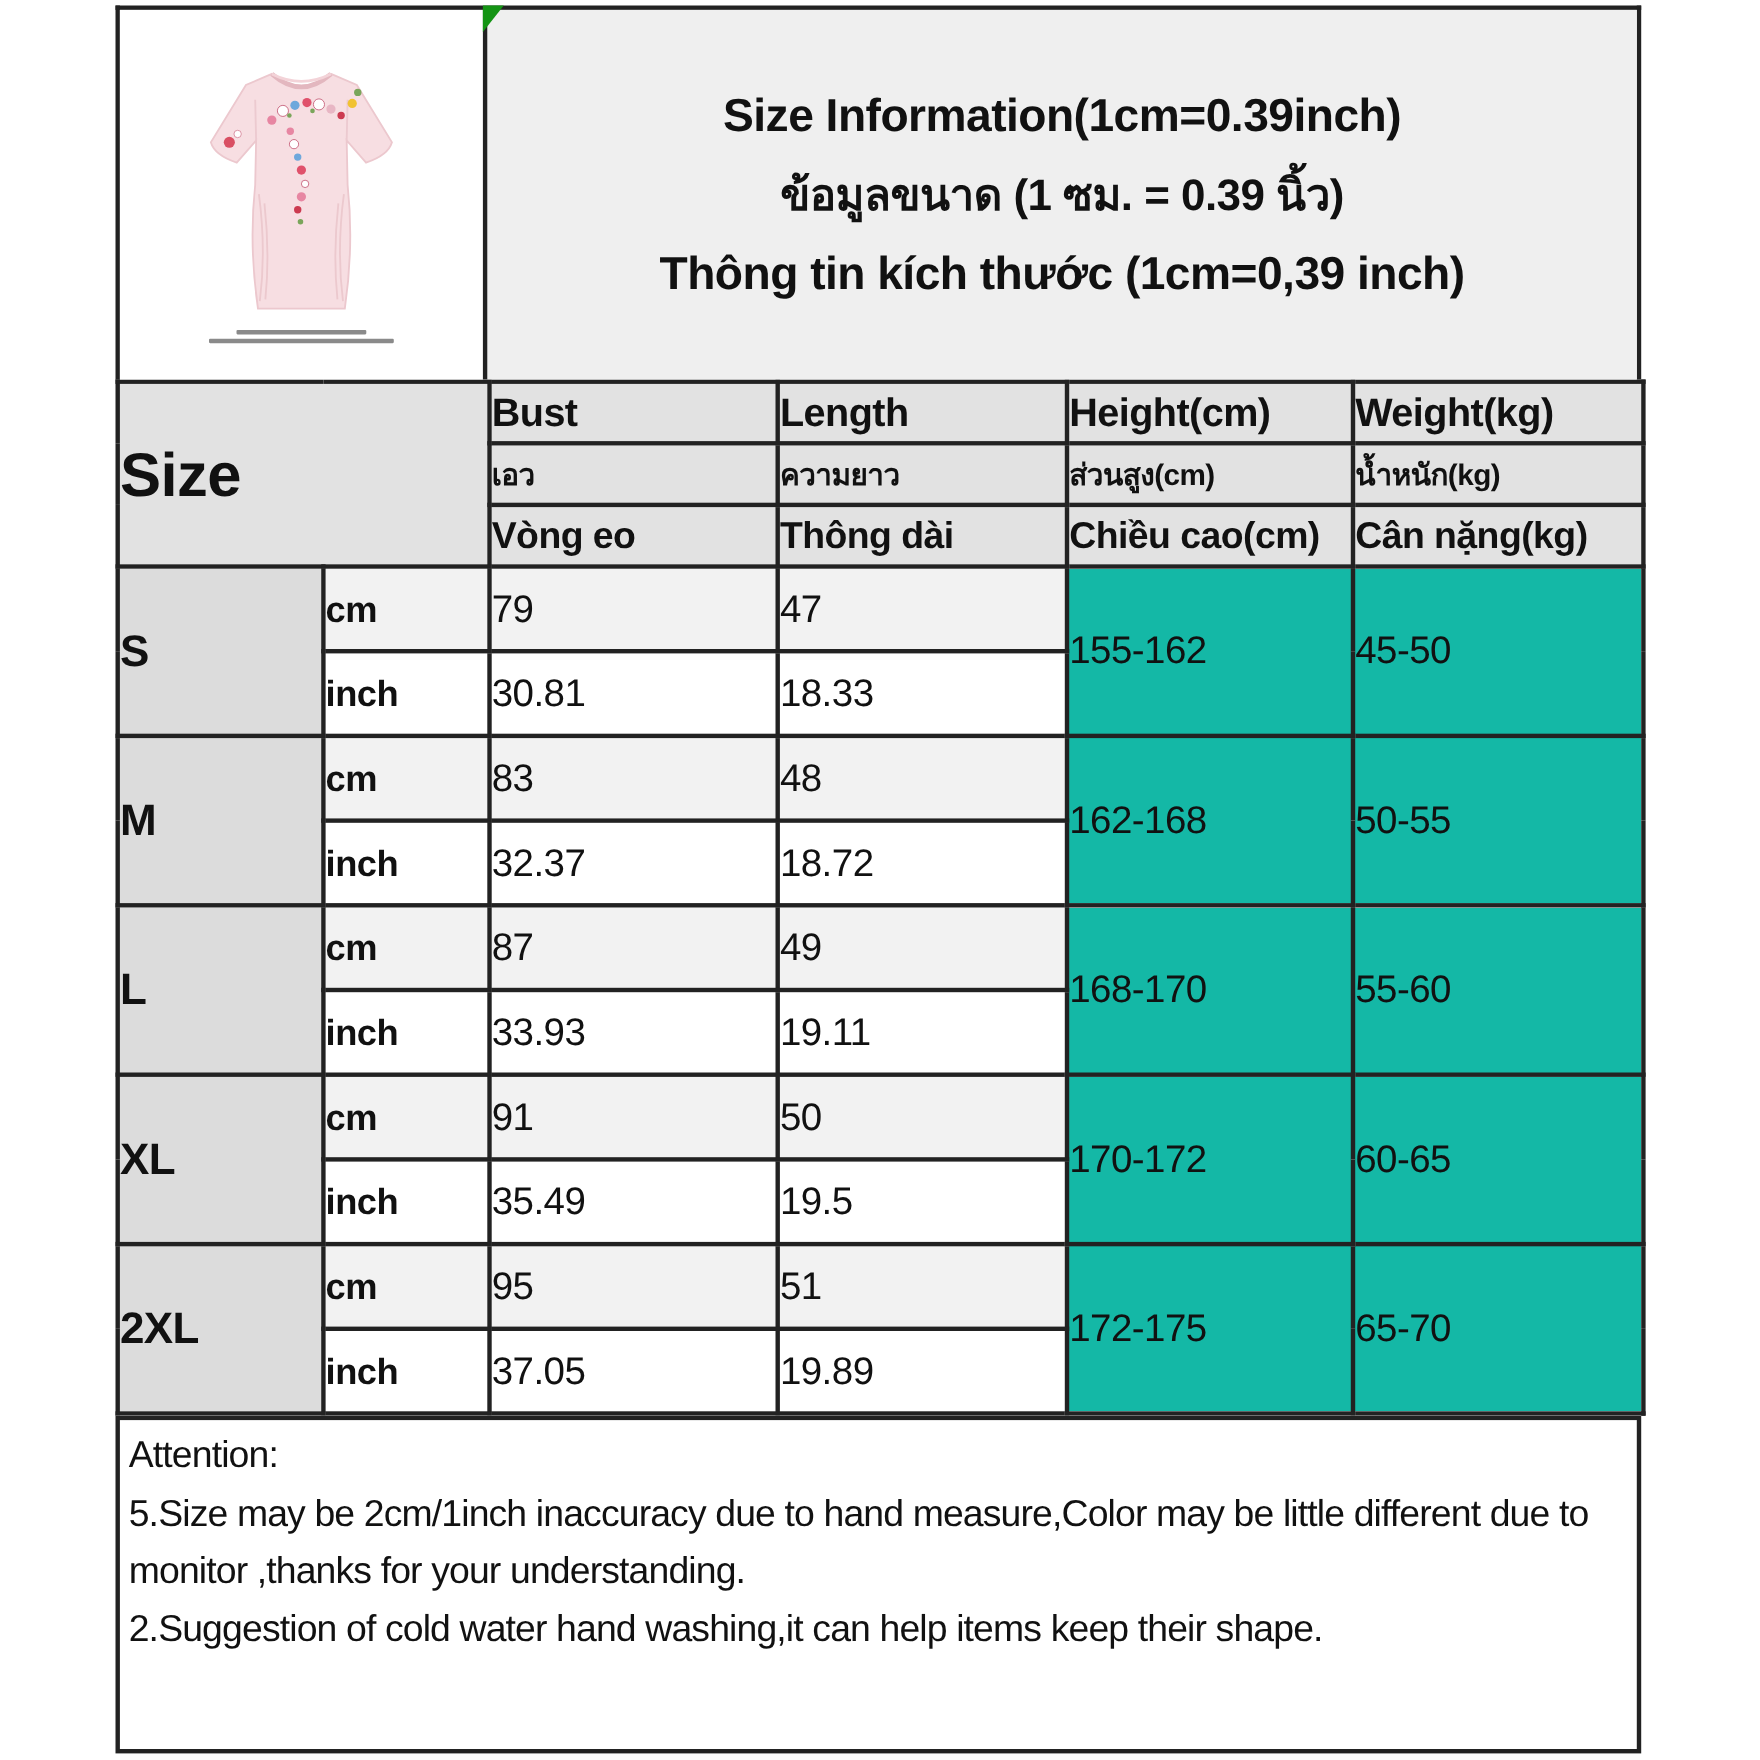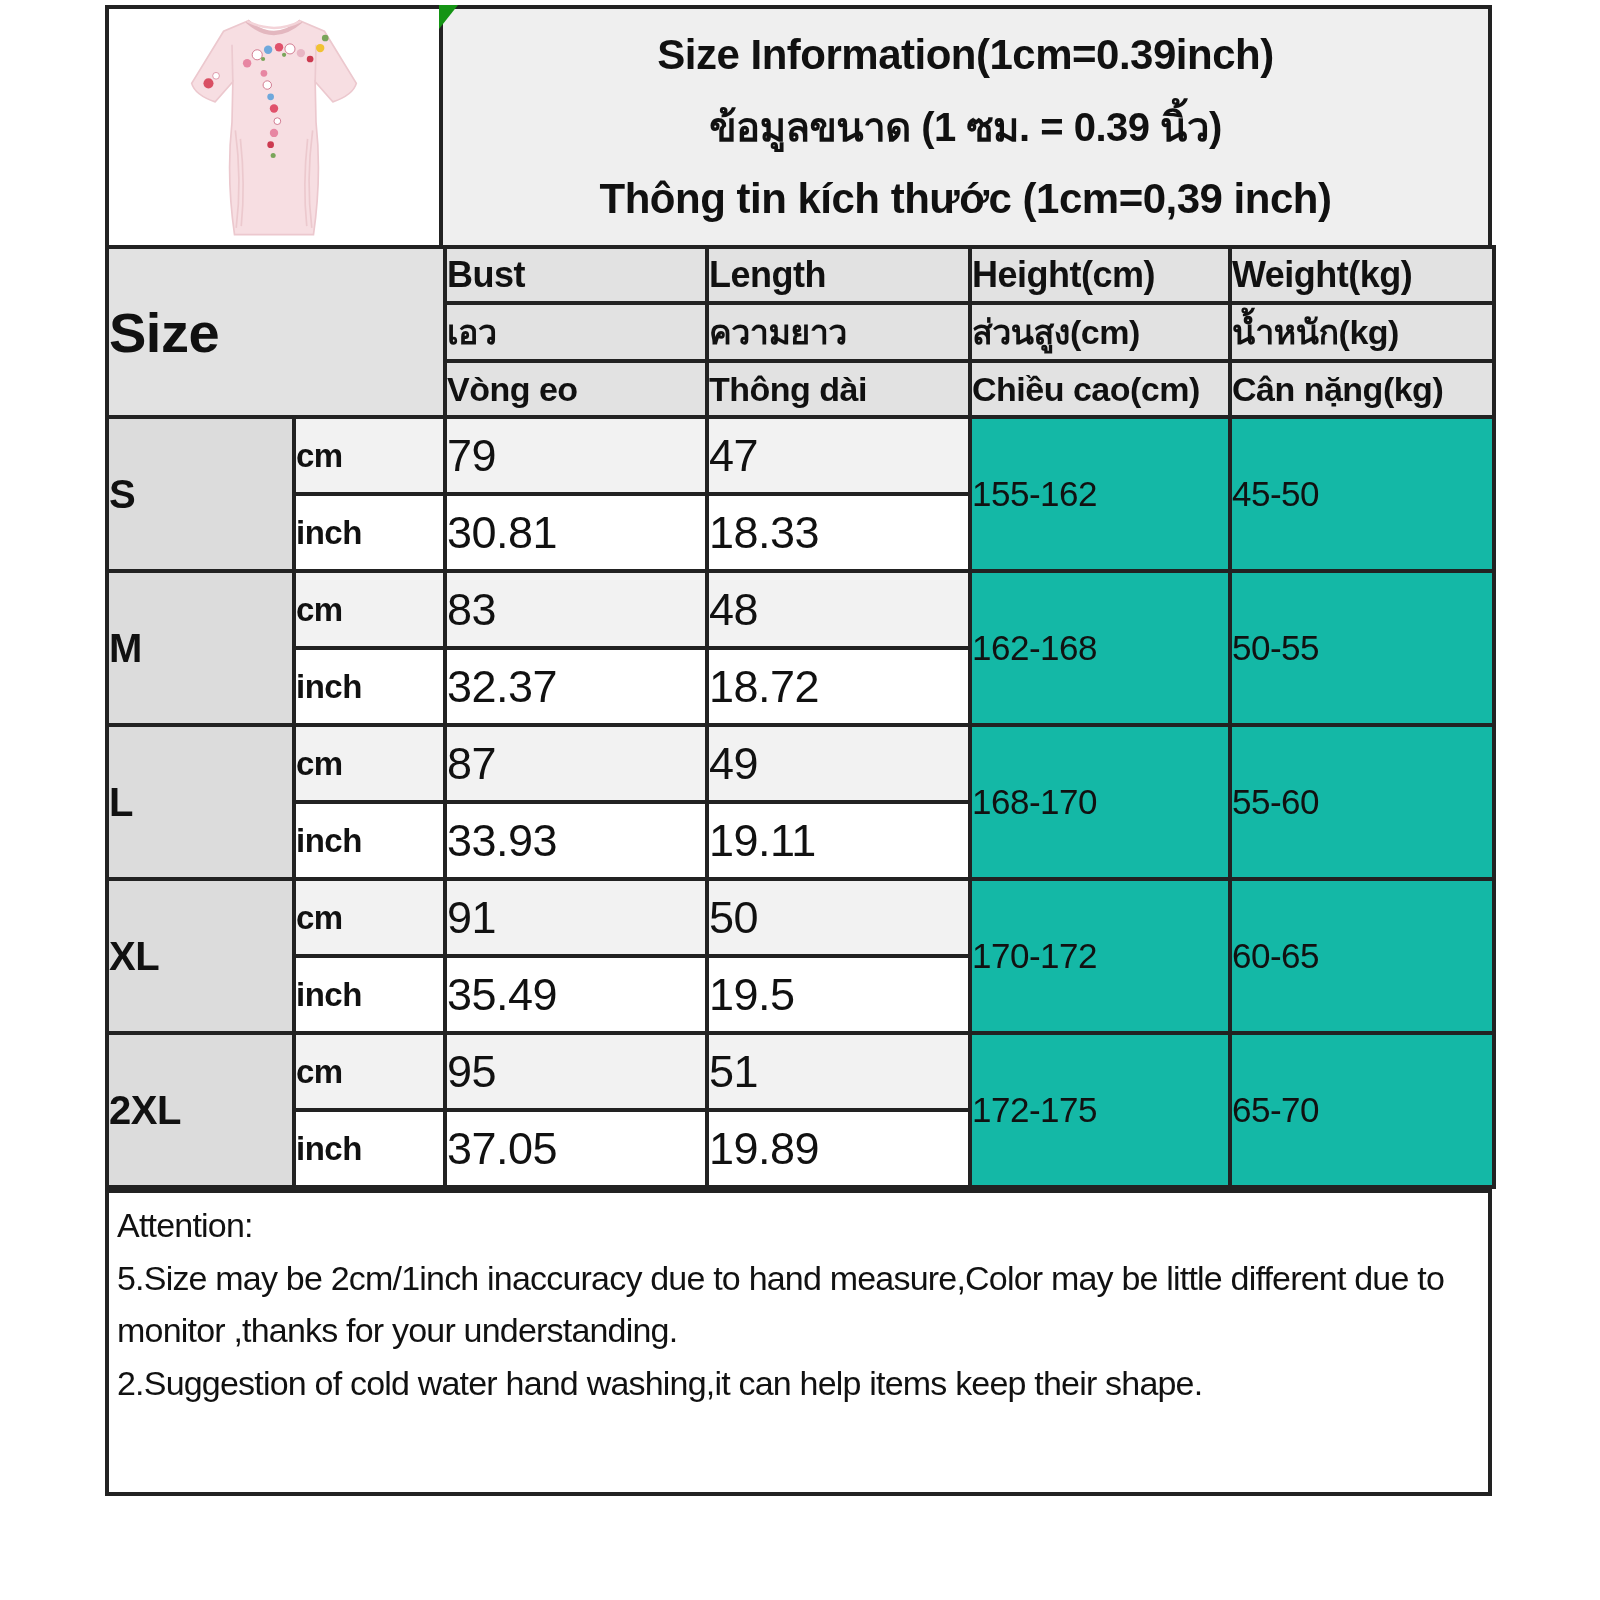--- a/index.html
+++ b/index.html
@@ -5,21 +5,21 @@
   * { margin:0; padding:0; box-sizing:border-box; }
   html,body { background:#ffffff; }
   body {
     width:1600px; height:1600px; position:relative; overflow:hidden;
     font-family:"Liberation Sans","DejaVu Sans",sans-serif; color:#111;
   }
   .content { position:absolute; left:105px; top:5px; width:1387px; }
 
   
   .top {
-    display:flex; height:240px;
+    display:flex; height:340px;
     border:4px solid #222; border-bottom:none;
   }
   .img-cell {
     width:334px; background:#ffffff; border-right:4px solid #222;
     position:relative; display:flex; flex-direction:column;
     align-items:center; justify-content:center;
   }
   .caption-line { background:#8a8a8a; border-radius:1px; }
   .caption-line.l1 { width:118px; height:4px; margin-top:6px; }
   .caption-line.l2 { width:168px; height:4px; margin-top:4px; }
@@ -45,30 +45,30 @@
   col.c-size  { width:187px; }
   col.c-unit  { width:151px; }
   col.c-bust  { width:262px; }
   col.c-len   { width:263px; }
   col.c-hgt   { width:260px; }
   col.c-wgt   { width:264px; }
 
   tr.head-row { height:56px; }
   td.head-cell { background:#e2e2e2; font-weight:bold; }
   td.head-en { font-size:36px; }
-  td.head-th { font-size:34px; }
+  td.head-th { font-size:27px; }
   td.head-vi { font-size:34px; }
   td.size-head {
     background:#e2e2e2; font-weight:bold; font-size:56px; letter-spacing:0;
   }
 
   tr.data-row { height:77px; }
   td.size-label { background:#dcdcdc; font-weight:bold; font-size:40px; }
   td.unit-cell  { font-weight:bold; font-size:33px; }
-  td.val-cell   { font-size:45px; font-weight:normal; }
+  td.val-cell   { font-size:35px; font-weight:normal; }
   td.bg-cm   { background:#f2f2f2; }
   td.bg-inch { background:#ffffff; }
   td.merge-cell { background:#14b8a6; font-size:35px; font-weight:normal; }
 
   
   .attention {
     border:4px solid #222; background:#ffffff; height:307px;
     padding:6px 6px 0 8px; font-size:34px; letter-spacing:-0.8px;
     line-height:1.55; font-weight:normal;
   }

